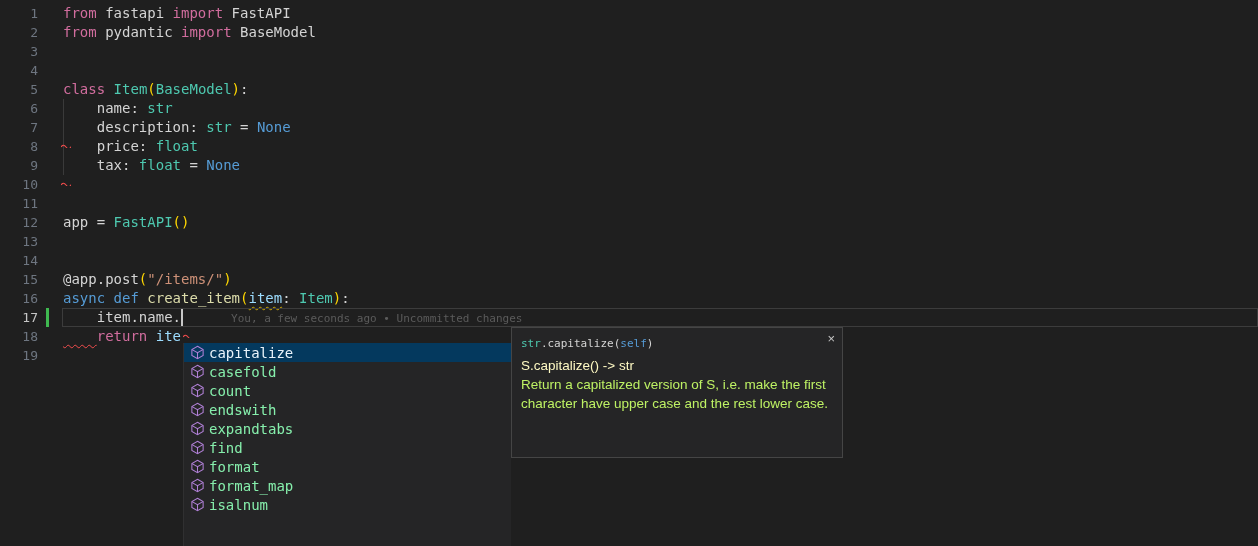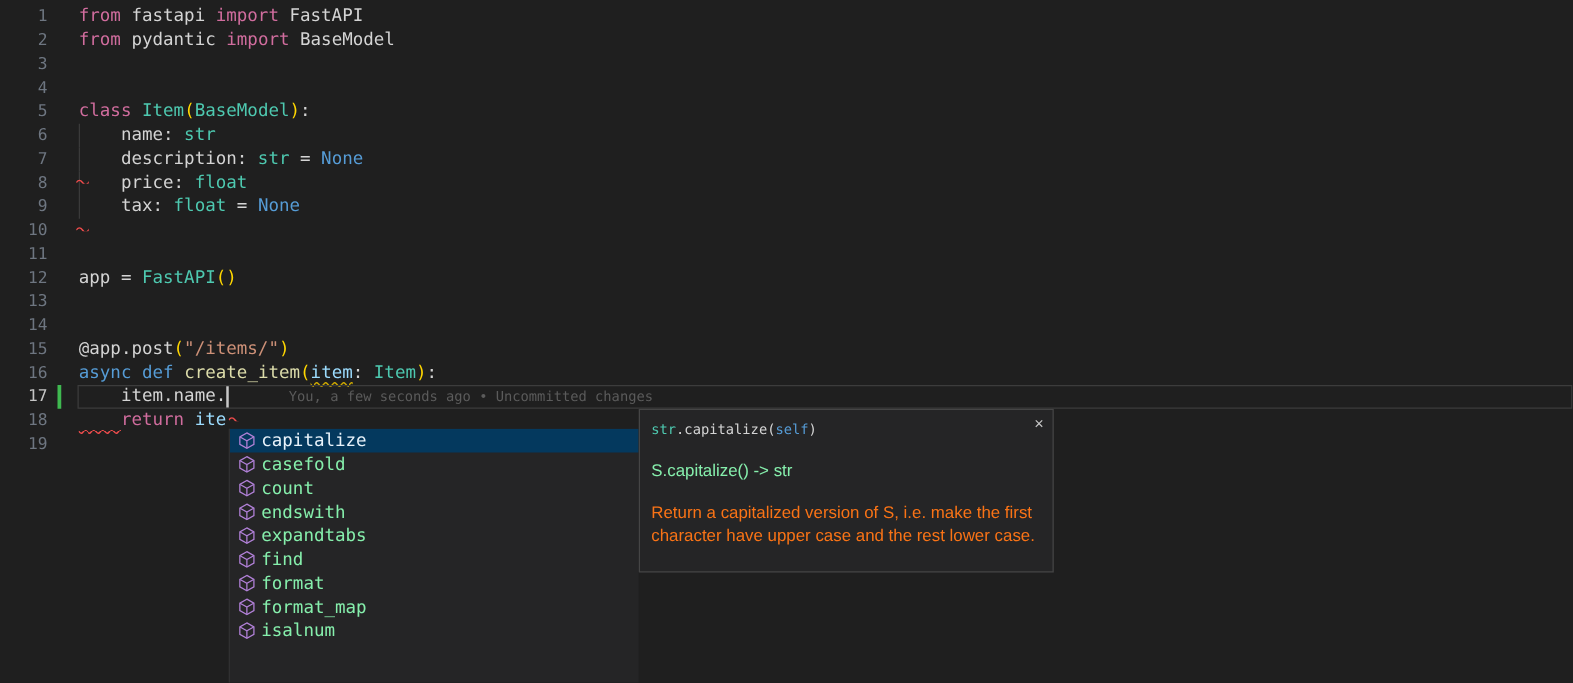--- a/index.html
+++ b/index.html
@@ -33,22 +33,22 @@
   #suggest{position:absolute;left:183px;top:343px;width:328px;height:219px;background:var(--panel);overflow:hidden;z-index:10;border-left:1px solid #303031}
   .s-item{display:flex;align-items:center;height:19px;padding-left:5px;cursor:pointer}
   .s-item.selected{background:var(--sel)}
   .s-item .s-icon{width:16px;height:16px;flex:0 0 16px;margin-right:4px;display:flex;align-items:center;justify-content:center}
   .s-item .s-label{font-size:14px;color:#86efac;white-space:pre}
   .s-item.selected .s-label{color:#e9f3fb}
   
   #docs{position:absolute;left:511px;top:327px;width:332px;height:131px;background:var(--panel);border:1px solid var(--panel-border);z-index:10;padding:6px 9px}
   #docs .sig{font-size:11px;line-height:19px;white-space:pre;color:var(--fg)}
   #docs .close{position:absolute;top:4px;right:7px;color:#c5c5c5;font-size:13px;line-height:13px;cursor:pointer;font-family:"Liberation Sans",sans-serif}
-  #docs .summary{font-family:"Liberation Sans",sans-serif;font-size:13.5px;color:#86efac;margin-top:14px;line-height:19px}
-  #docs .descr{font-family:"Liberation Sans",sans-serif;font-size:13.5px;color:#f97316;margin-top:14px;line-height:19px;width:318px}
+  #docs .summary{font-family:"Liberation Sans",sans-serif;font-size:13.5px;color:#fef9c3;margin-top:3px;line-height:19px}
+  #docs .descr{font-family:"Liberation Sans",sans-serif;font-size:13.5px;color:#bef264;line-height:19px;width:318px}
 </style>
 </head>
 <body>
 
 <div id="editor">
     <div class="line"><span class="num">1</span><span class="deco"></span><span class="content"><span class="tok-kw">from</span><span class="tok-txt"> fastapi </span><span class="tok-kw">import</span><span class="tok-txt"> FastAPI</span></span></div>
     <div class="line"><span class="num">2</span><span class="deco"></span><span class="content"><span class="tok-kw">from</span><span class="tok-txt"> pydantic </span><span class="tok-kw">import</span><span class="tok-txt"> BaseModel</span></span></div>
     <div class="line"><span class="num">3</span><span class="deco"></span><span class="content"></span></div>
     <div class="line"><span class="num">4</span><span class="deco"></span><span class="content"></span></div>
     <div class="line"><span class="num">5</span><span class="deco"></span><span class="content"><span class="tok-kw">class</span><span class="tok-txt"> </span><span class="tok-type">Item</span><span class="tok-brk">(</span><span class="tok-type">BaseModel</span><span class="tok-brk">)</span><span class="tok-txt">:</span></span></div>

